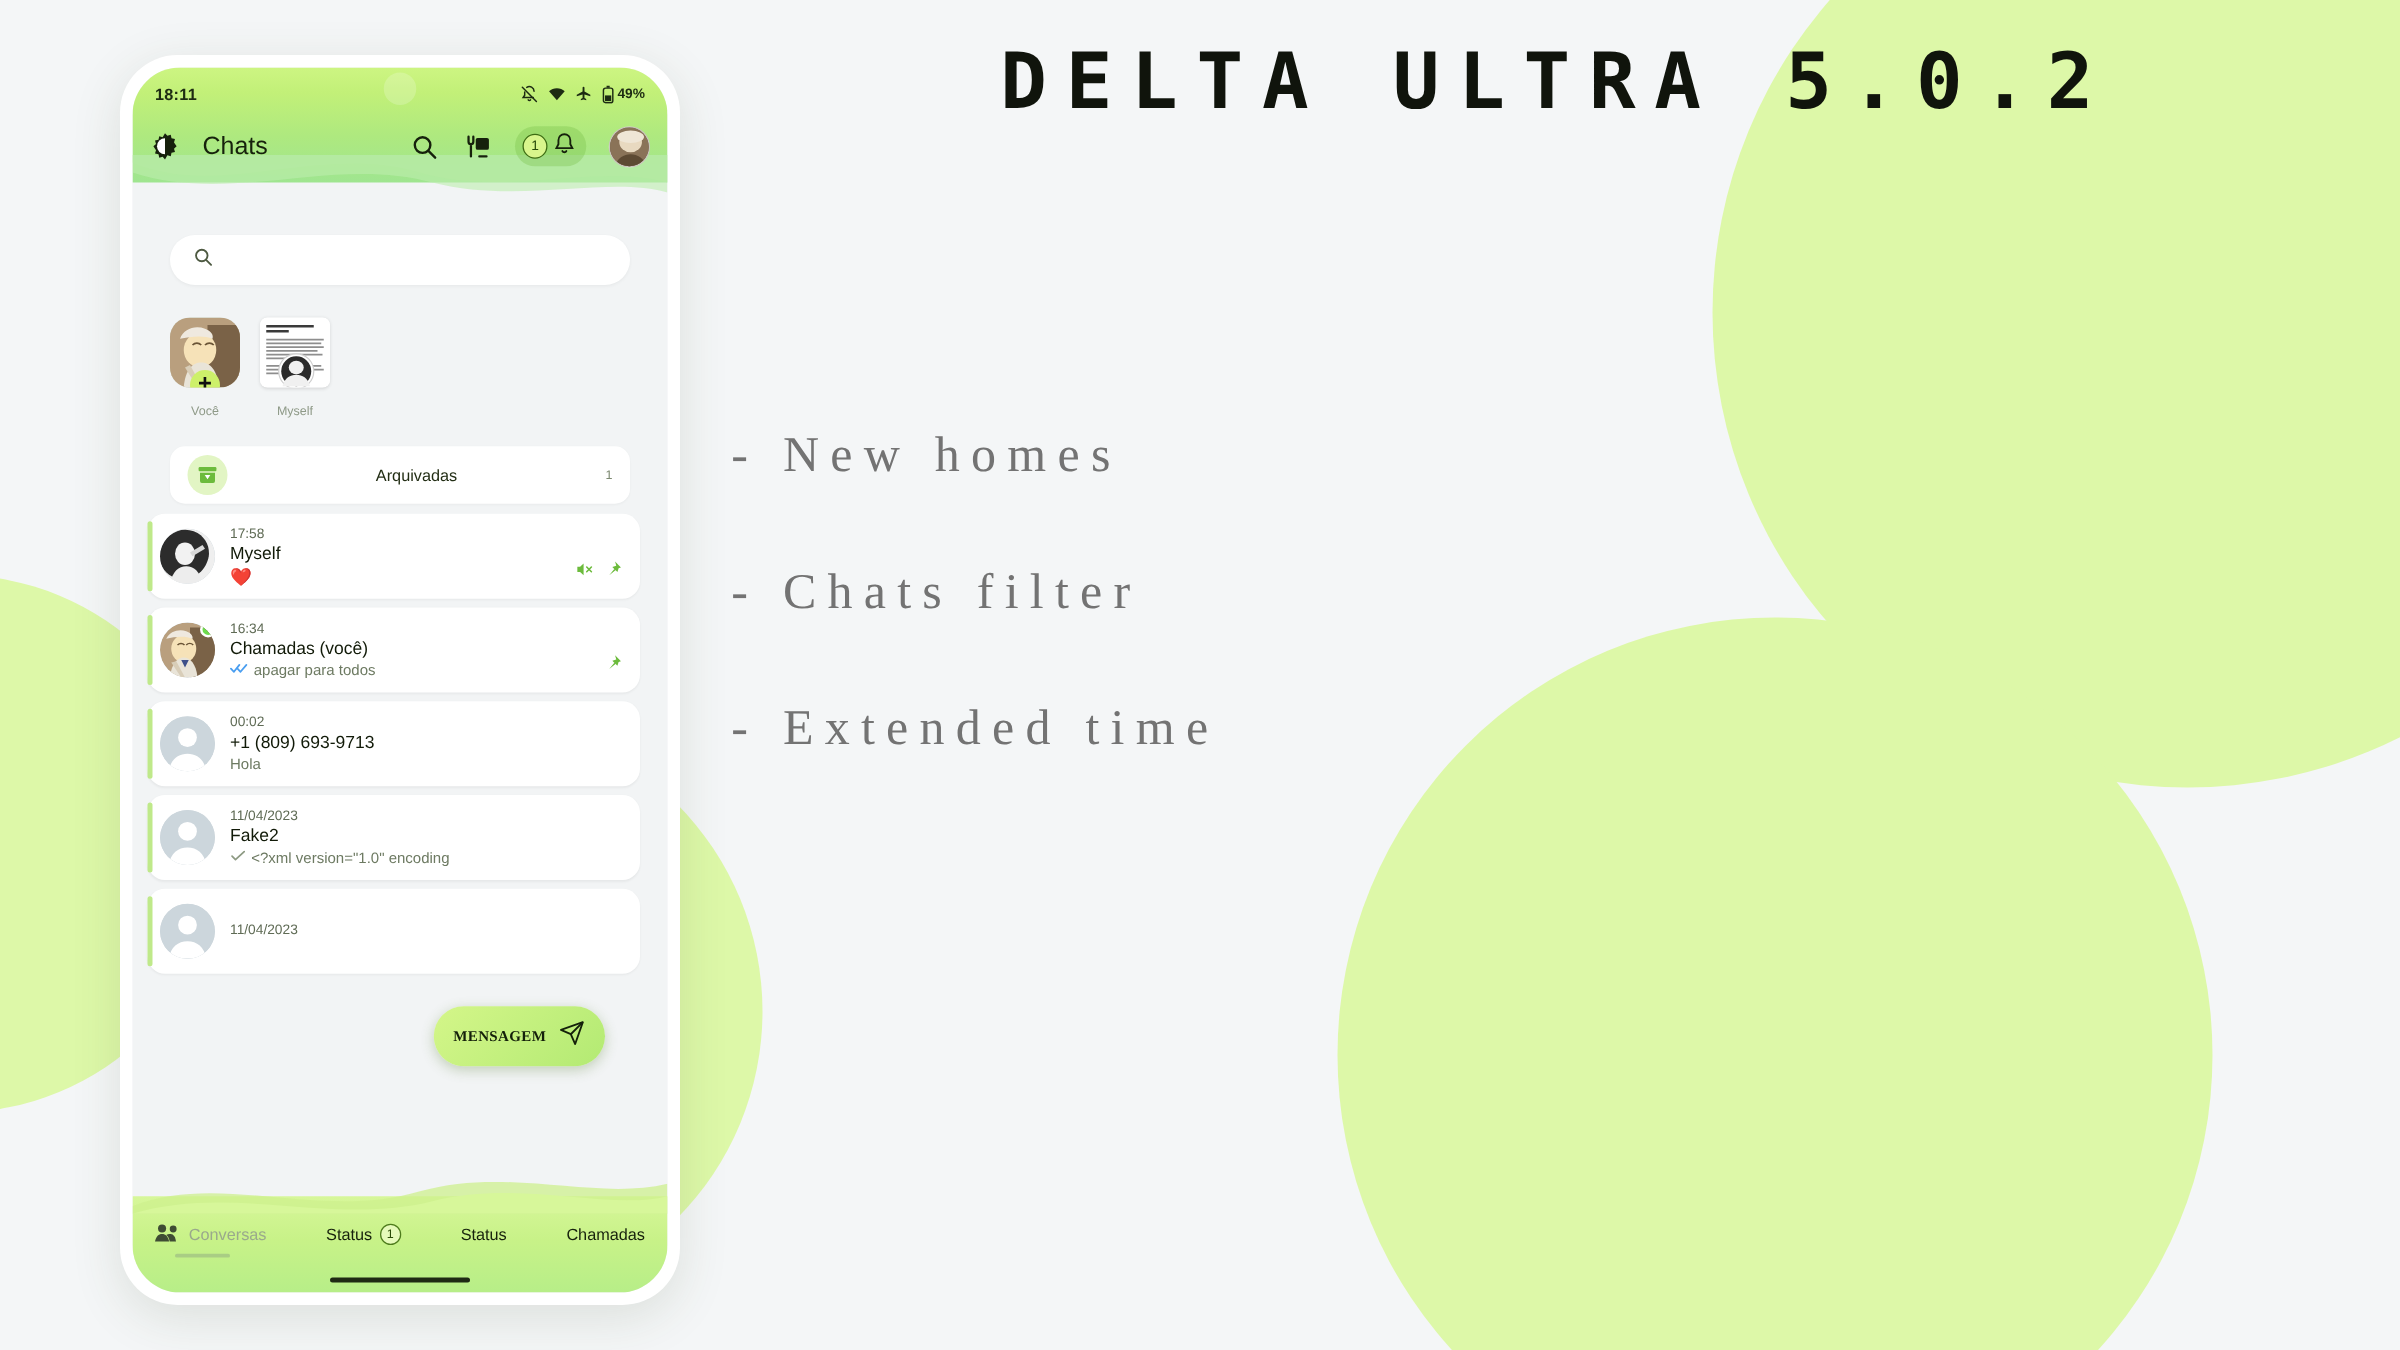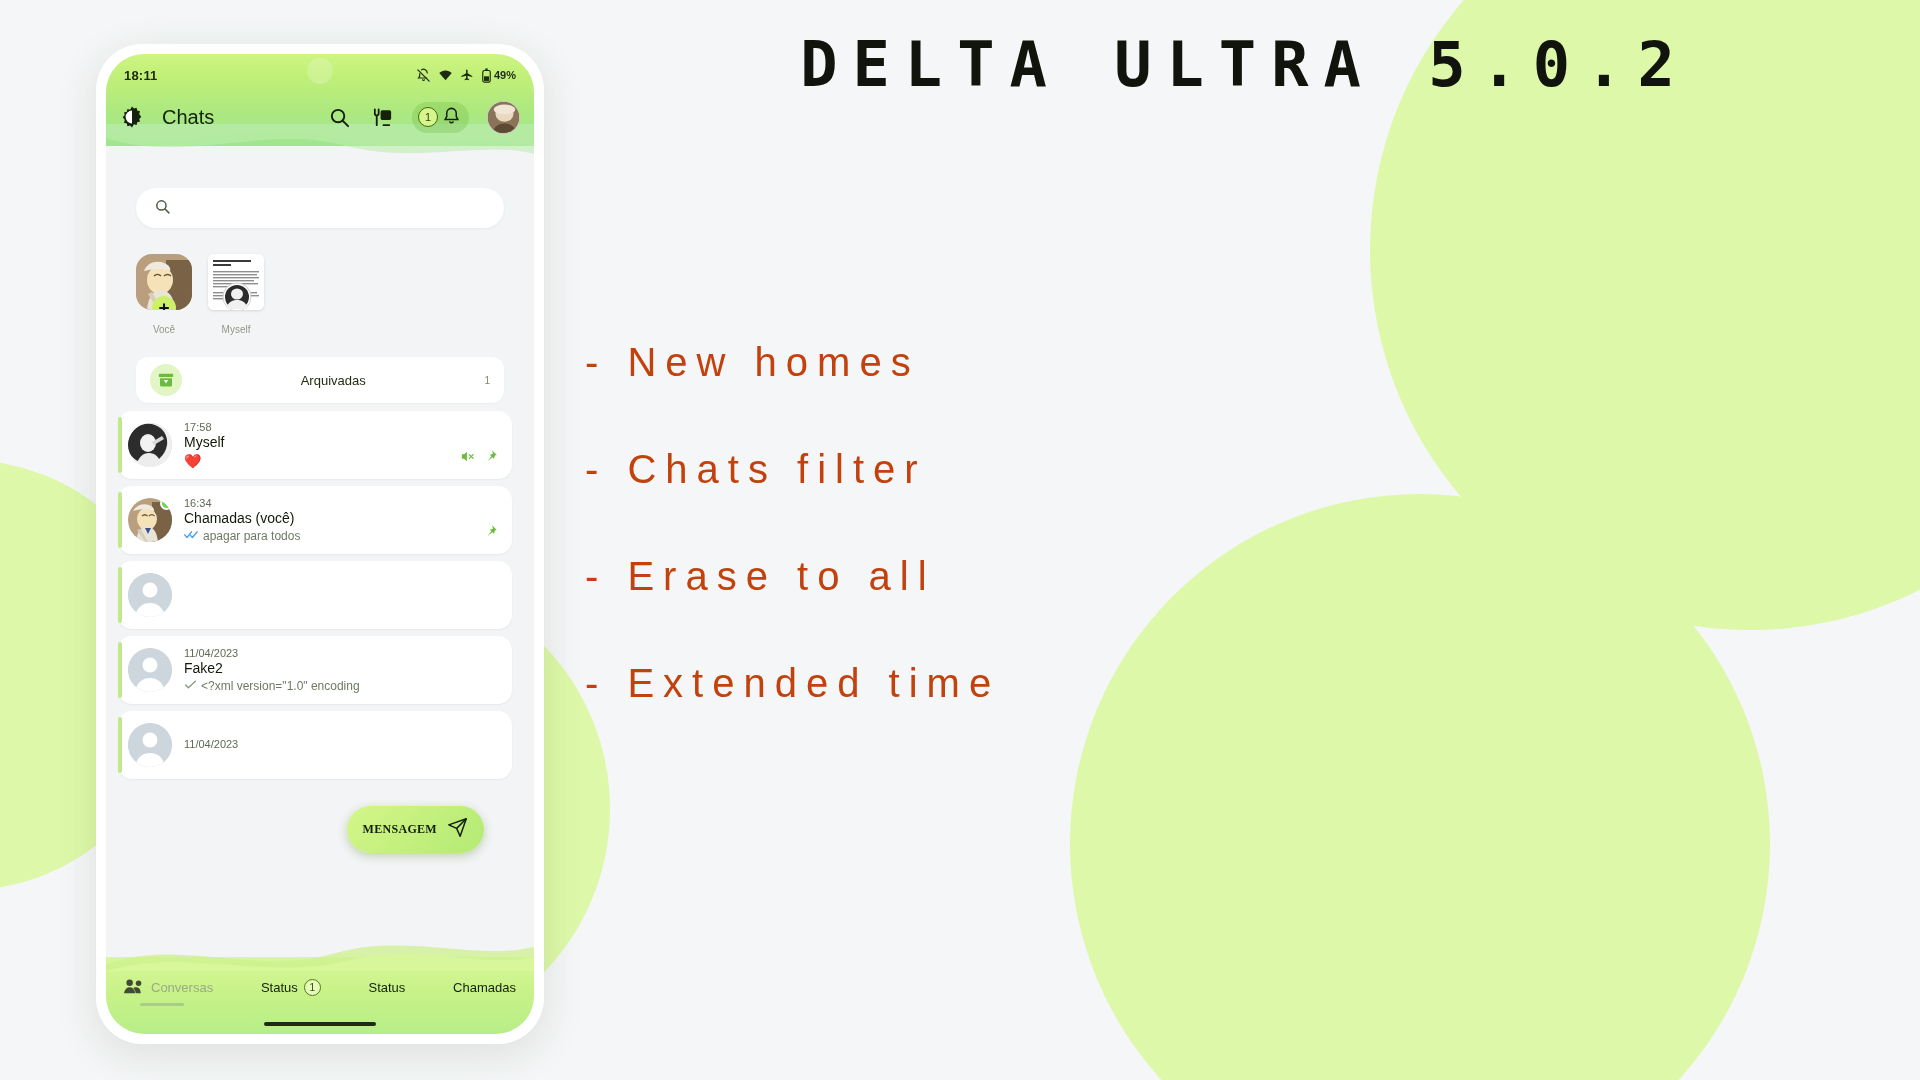--- a/index.html
+++ b/index.html
@@ -229,24 +229,24 @@
     font-family: "DejaVu Sans Mono", monospace;
     font-weight: bold;
     font-size: 62px;
     letter-spacing: 15px;
     color: #10140c;
     text-align: center;
     white-space: nowrap;
   }
   .features { position: absolute; left: 0; top: 340px; width: 1100px; }
   .feature {
-    font-family: Liberation Sans, sans-serif;
+    font-family: Liberation Serif, serif;
     font-size: 40px;
     letter-spacing: 9px;
-    color: #c2410c;
+    color: #737373;
     margin-bottom: 62px;
     white-space: nowrap;
   }
 </style>
 </head>
 <body>
 
 <div id="root">
 
   <div class="blob blob-right"></div>
@@ -484,20 +484,27 @@
           </div>
 
           <div class="chat">
             <div class="chat-av">
               <svg width="44" height="44" viewBox="0 0 44 44">
                 <circle cx="22" cy="22" r="22" fill="#ccd6dc"></circle>
                 <circle cx="22" cy="17" r="7.5" fill="#ffffff"></circle>
                 <path d="M7 44c1.5-9.5 7.5-14 15-14s13.5 4.5 15 14z" fill="#ffffff"></path>
               </svg>
             </div>
+            <div class="chat-mid">
+              <div class="chat-time">00:02</div>
+              <div class="chat-name">+1 (809) 693-9713</div>
+              <div class="chat-msg">
+                <span>Hola</span>
+              </div>
+            </div>
             <div class="chat-right"></div>
           </div>
 
           <div class="chat">
             <div class="chat-av">
               <svg width="44" height="44" viewBox="0 0 44 44">
                 <circle cx="22" cy="22" r="22" fill="#ccd6dc"></circle>
                 <circle cx="22" cy="17" r="7.5" fill="#ffffff"></circle>
                 <path d="M7 44c1.5-9.5 7.5-14 15-14s13.5 4.5 15 14z" fill="#ffffff"></path>
               </svg>
@@ -583,18 +590,17 @@
 
     </div>
    </div>
   </div>
 
   <div id="panel">
     <div class="big-title">DELTA ULTRA 5.0.2</div>
     <div class="features">
       <div class="feature">- New homes</div>
       <div class="feature">- Chats filter</div>
-      <div class="feature">- Erase to all</div>
       <div class="feature">- Extended time</div>
     </div>
   </div>
 
 </div>
 
 </body></html>

